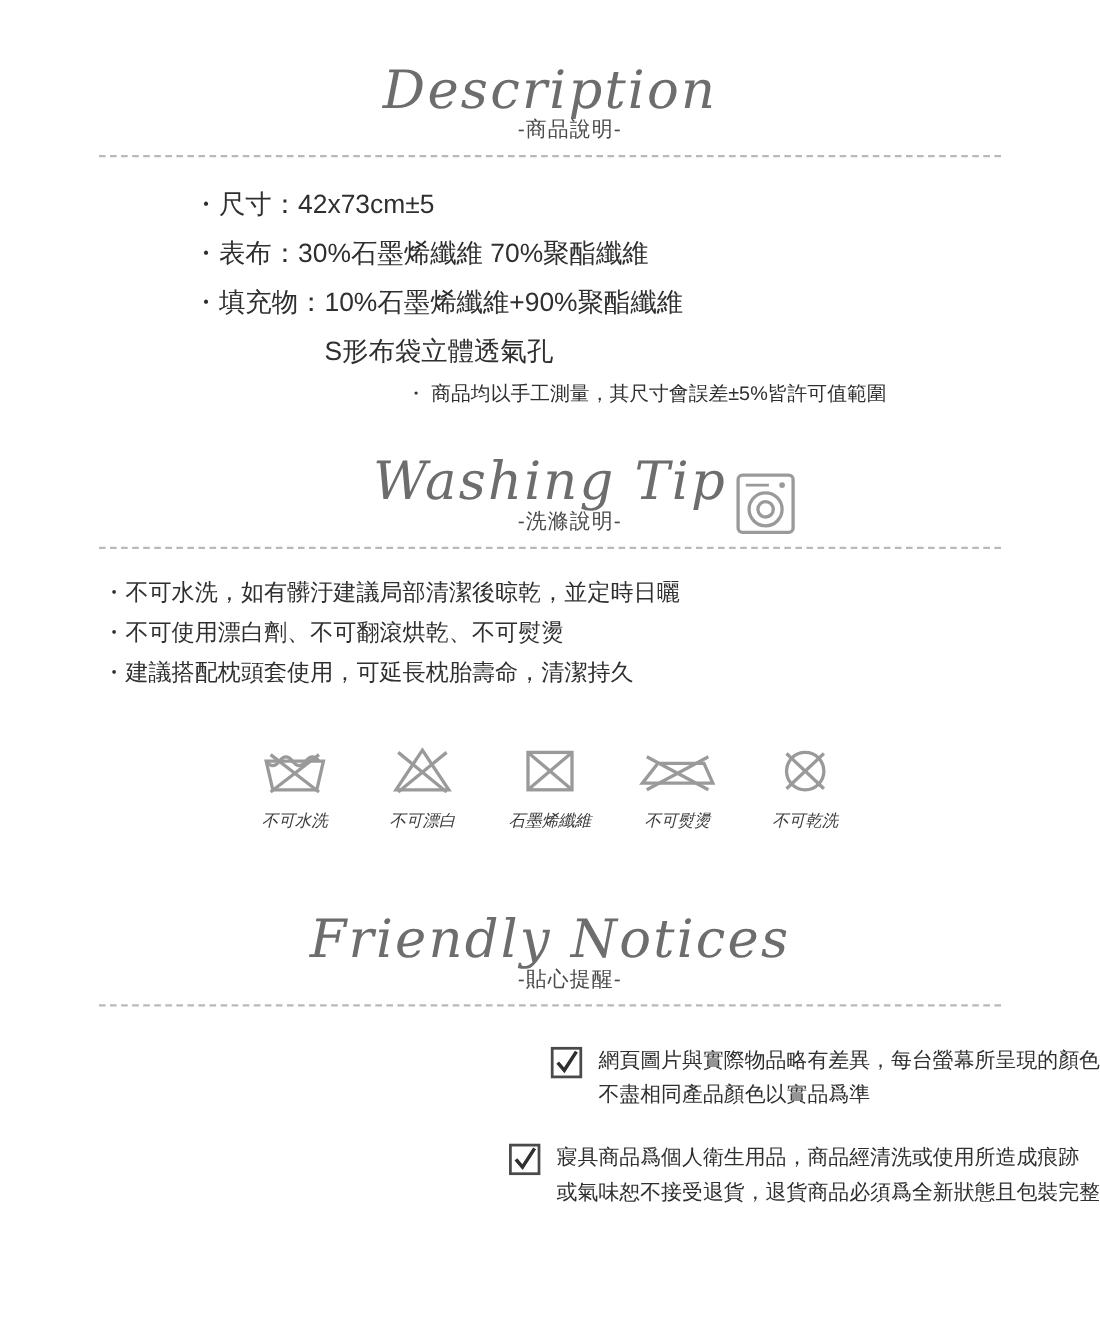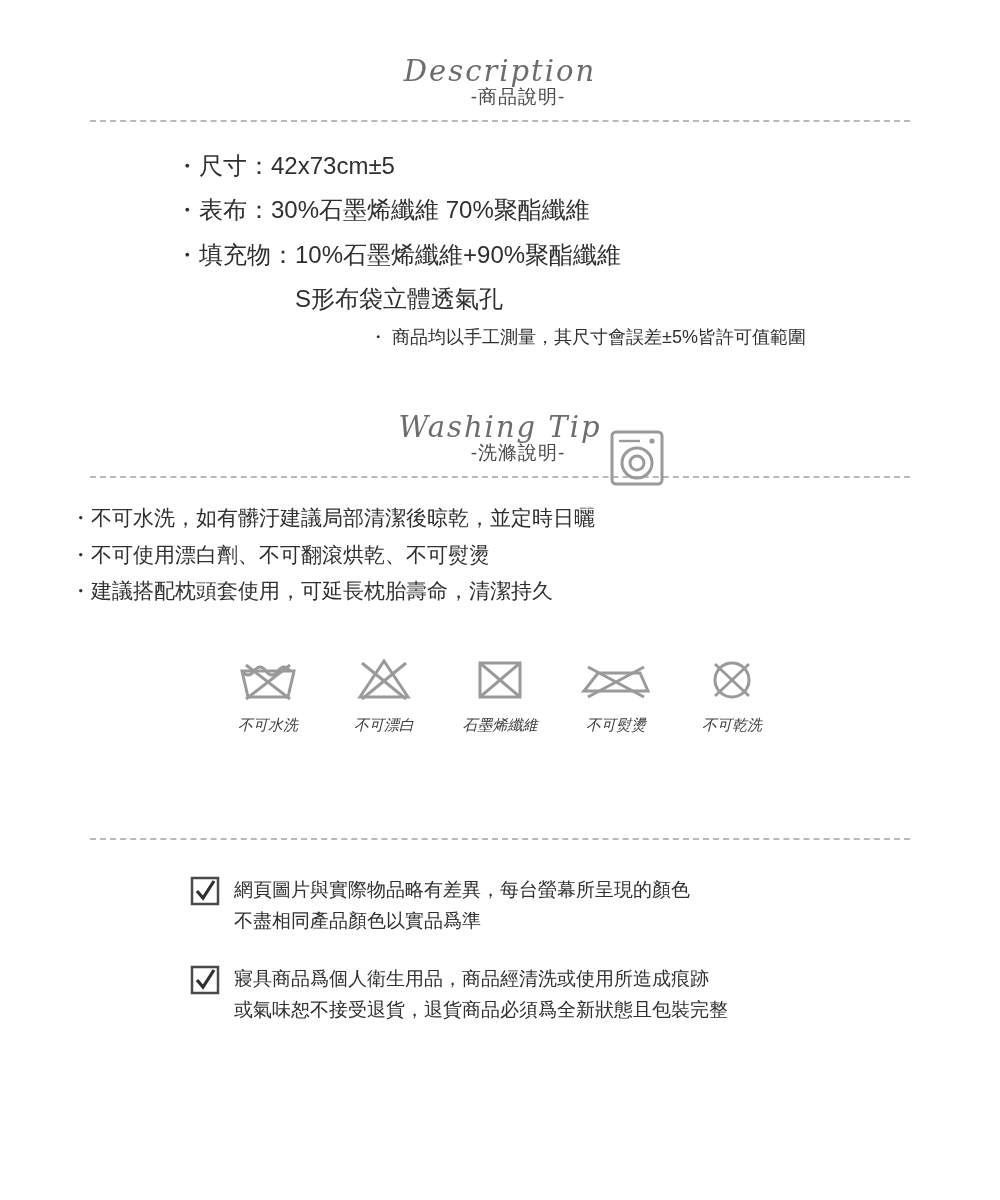--- a/index.html
+++ b/index.html
@@ -23,21 +23,21 @@
   }
 
   
   .section-head {
     text-align: center;
     position: relative;
   }
   .script-title {
     font-family: "DejaVu Serif", serif;
     font-style: italic;
-    font-size: 29px;
+    font-size: 48px;
     color: #6d6d6d;
     letter-spacing: 2px;
     line-height: 1.1;
     font-weight: 400;
   }
   .sub-title {
     font-size: 19px;
     color: #4a4a4a;
     margin-top: -4px;
     letter-spacing: 1px;
@@ -61,21 +61,21 @@
     white-space: nowrap;
   }
   .bullet-row.indent {
     padding-left: 120px;
   }
   .bullet-row.small {
     font-size: 18px;
     text-align: center;
   }
   .bullets.wash {
-    padding-left: 70px;
+    padding-left: 93px;
   }
   .bullets.wash .bullet-row {
     font-size: 21px;
     line-height: 1.75;
   }
 
   
   .wash-icon {
     position: absolute;
     right: 0;
@@ -109,20 +109,21 @@
 
   
   .notices {
     margin-top: 34px;
     padding-left: 190px;
   }
   .notice {
     display: flex;
     align-items: flex-start;
     margin-bottom: 26px;
+    justify-content: flex-end;
   }
   .check {
     width: 30px;
     height: 30px;
     flex: 0 0 30px;
     margin-right: 14px;
     margin-top: 2px;
   }
   .notice-text {
     font-size: 19px;
@@ -236,20 +237,24 @@
             <line x1="42" y1="7" x2="8" y2="39" stroke="#9a9a9a" stroke-width="3"></line>
           </svg>
         </span>
         <div class="label">不可乾洗</div>
       </div>
 
     </div>
   </div>
 
   <div class="block" style="top:828px;">
+    <div class="section-head">
+      <div class="script-title">Friendly Notices</div>
+      <div class="sub-title">-貼心提醒-</div>
+    </div>
     <div class="divider"></div>
 
     <div class="notices">
       <div class="notice">
         <span class="check">
           <svg width="30" height="30" viewBox="0 0 30 30">
             <rect x="2" y="2" width="26" height="26" fill="none" stroke="#4a4a4a" stroke-width="2.5"></rect>
             <path d="M7 15 L13 22 L24 5" fill="none" stroke="#2f2f2f" stroke-width="3.2"></path>
           </svg>
         </span>

